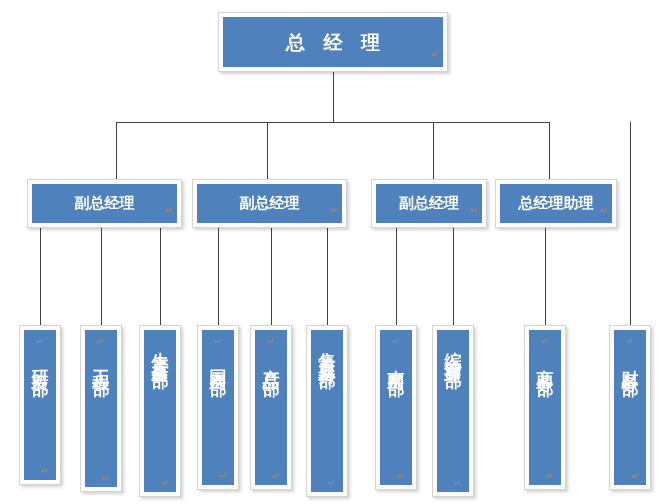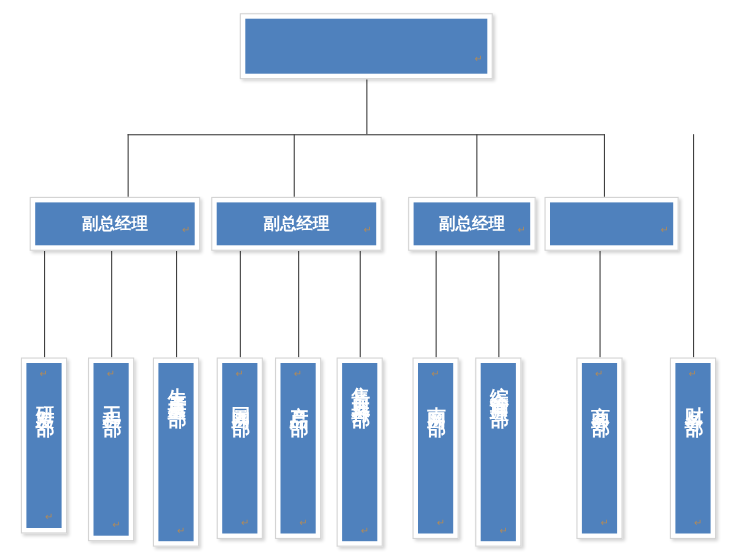--- a/index.html
+++ b/index.html
@@ -115,20 +115,21 @@
   <div class="conn v" style="left:271px; top:228px; height:97px;"></div>
   <div class="conn v" style="left:327px; top:228px; height:97px;"></div>
 
   <div class="conn v" style="left:396px; top:228px; height:97px;"></div>
   <div class="conn v" style="left:453px; top:228px; height:97px;"></div>
 
   <div class="conn v" style="left:545px; top:228px; height:97px;"></div>
 
   <div class="node root" style="left:218px; top:12px; width:230px; height:60px;">
     <div class="fill">
+      <span class="label">总 经 理</span>
       <span class="pilcrow after-h">↵</span>
     </div>
   </div>
 
   <div class="node mgr" style="left:27px; top:179px; width:155px; height:49px;">
     <div class="fill">
       <span class="label">副总经理</span>
       <span class="pilcrow after-h">↵</span>
     </div>
   </div>
@@ -142,20 +143,21 @@
 
   <div class="node mgr" style="left:371px; top:179px; width:116px; height:49px;">
     <div class="fill">
       <span class="label">副总经理</span>
       <span class="pilcrow after-h">↵</span>
     </div>
   </div>
 
   <div class="node mgr" style="left:495px; top:179px; width:122px; height:49px;">
     <div class="fill">
+      <span class="label">总经理助理</span>
       <span class="pilcrow after-h">↵</span>
     </div>
   </div>
 
   <div class="node leaf" style="left:19px; top:325px; width:42px; height:160px;">
     <div class="fill">
       <span class="pilcrow top-v">↵</span>
       <span class="label">研发部</span>
       <span class="pilcrow end-v">↵</span>
     </div>

